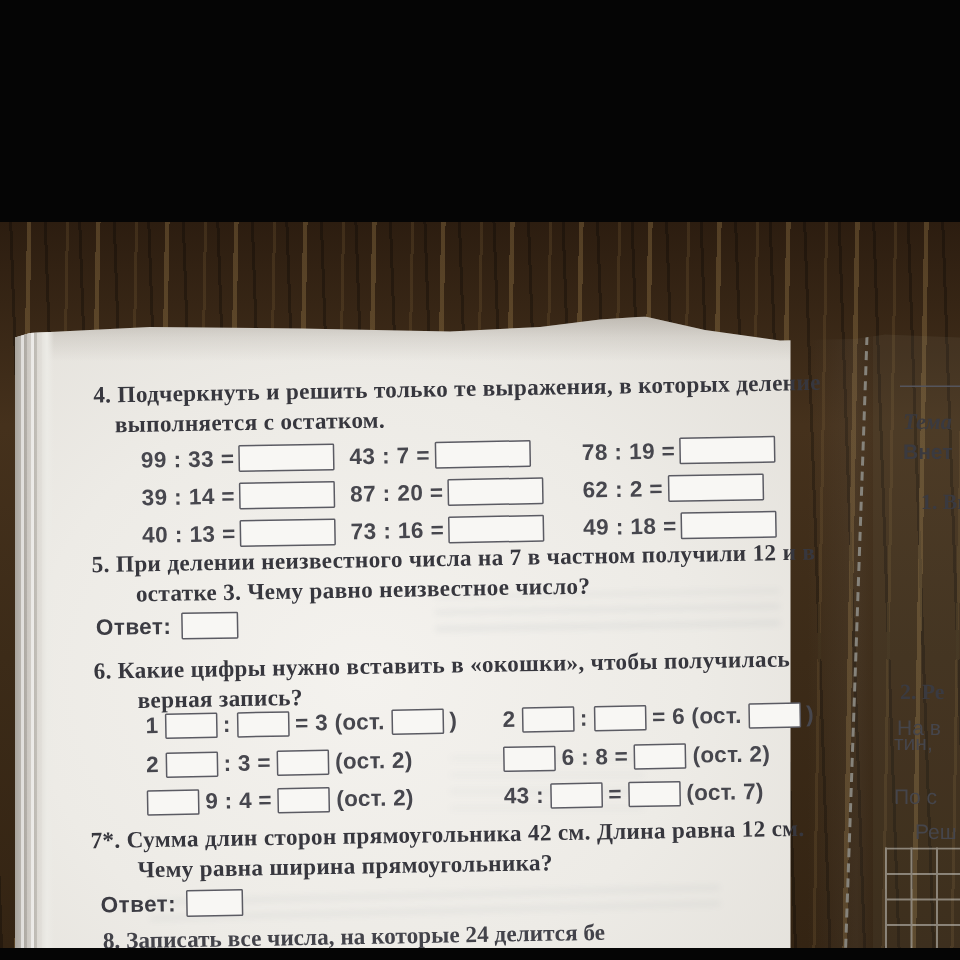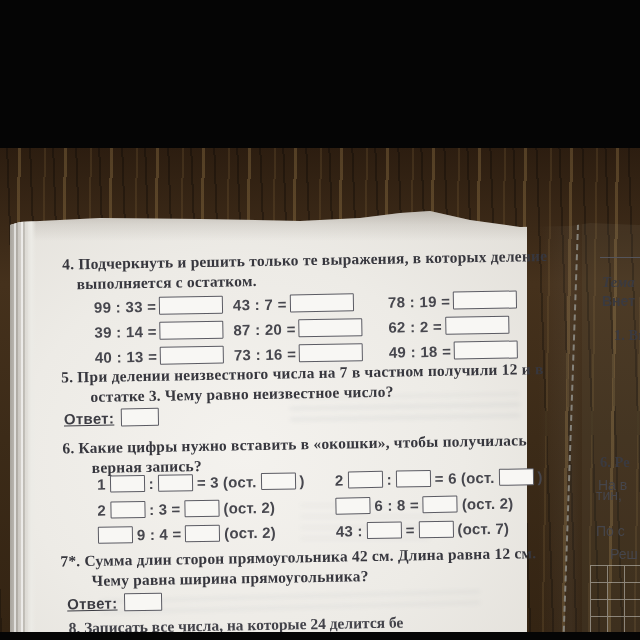--- a/index.html
+++ b/index.html
@@ -35,21 +35,21 @@
     transform:rotate(-1deg);transform-origin:0 50%;color:#36363d;}
   .st{position:absolute;font:700 15.5px/1.15 "Liberation Serif",serif;letter-spacing:.2px;color:#37373e;white-space:nowrap;}
   .ex{font:700 15px/1 "Liberation Sans",sans-serif;color:#47474e;letter-spacing:.3px;white-space:nowrap;}
   .wbox{display:inline-block;width:62px;height:16px;border:1.6px solid #5b5b63;background:#f8f7f4;border-radius:1px;}
   .wbox.sm{width:33px;height:15px;}
   .wbox.ans{width:36px;height:16px;}
   .t4-grid{position:absolute;left:66px;top:81px;display:grid;grid-template-columns:139px 155px 168px;row-gap:7px;}
   .t4-cell{display:flex;align-items:center;height:18px;}
   .t4-cell .wbox{margin-left:3px;}
   .ans-row{position:absolute;display:flex;align-items:center;gap:7px;}
-  .ans-row .lbl{font:700 15px/1 "Liberation Sans",sans-serif;color:#3c3c43;letter-spacing:.3px;text-decoration:underline;}
+  .ans-row .lbl{font:700 15px/1 "Liberation Sans",sans-serif;color:#3c3c43;letter-spacing:.3px;}
   .t6-eq{position:absolute;display:flex;align-items:center;gap:4px;}
   .t6-eq .tok{font:700 15px/1 "Liberation Sans",sans-serif;color:#47474e;letter-spacing:.2px;white-space:pre;}
   .clipline{position:absolute;font:700 15.5px/1 "Liberation Serif",serif;color:#43434a;white-space:nowrap;}
   
   .rightpage{position:absolute;left:578px;top:40px;width:60px;height:387px;color:#3a3a40;}
   .rp-rule{position:absolute;left:12px;top:12px;width:55px;border-top:1.6px solid #55555c;}
   .rp{position:absolute;white-space:nowrap;}
   .rp.it{font:700 italic 15px/1 "Liberation Serif",serif;}
   .rp.bd{font:700 14px/1 "Liberation Sans",sans-serif;}
   .rp.num{font:700 14.5px/1 "Liberation Serif",serif;}
@@ -187,21 +187,21 @@
       <div class="clipline" style="left:35px;top:403px;">8. Записать все числа, на которые 24 делится бе</div>
     </div>
 
     <div class="dashed"></div>
 
     <div class="rightpage">
       <div class="rp-rule"></div>
       <div class="rp it" style="left:14px;top:30px;">Тема</div>
       <div class="rp bd" style="left:14px;top:49px;">Внет</div>
       <div class="rp num" style="left:26px;top:83px;">1. Вы</div>
-      <div class="rp num" style="left:12px;top:210px;">6. Ре</div>
+      <div class="rp num" style="left:12px;top:210px;">2. Ре</div>
       <div class="rp tx" style="left:10px;top:233px;">На в</div>
       <div class="rp tx" style="left:8px;top:243px;">тин,</div>
       <div class="rp tx" style="left:8px;top:279px;text-align:center;">По с</div>
       <div class="rp tx" style="left:22px;top:302px;text-align:center;">Реш</div>
       <div class="rp-grid"></div>
     </div>
   </div>
 
   <div class="bar top"></div>
   <div class="bar bottom"></div>

